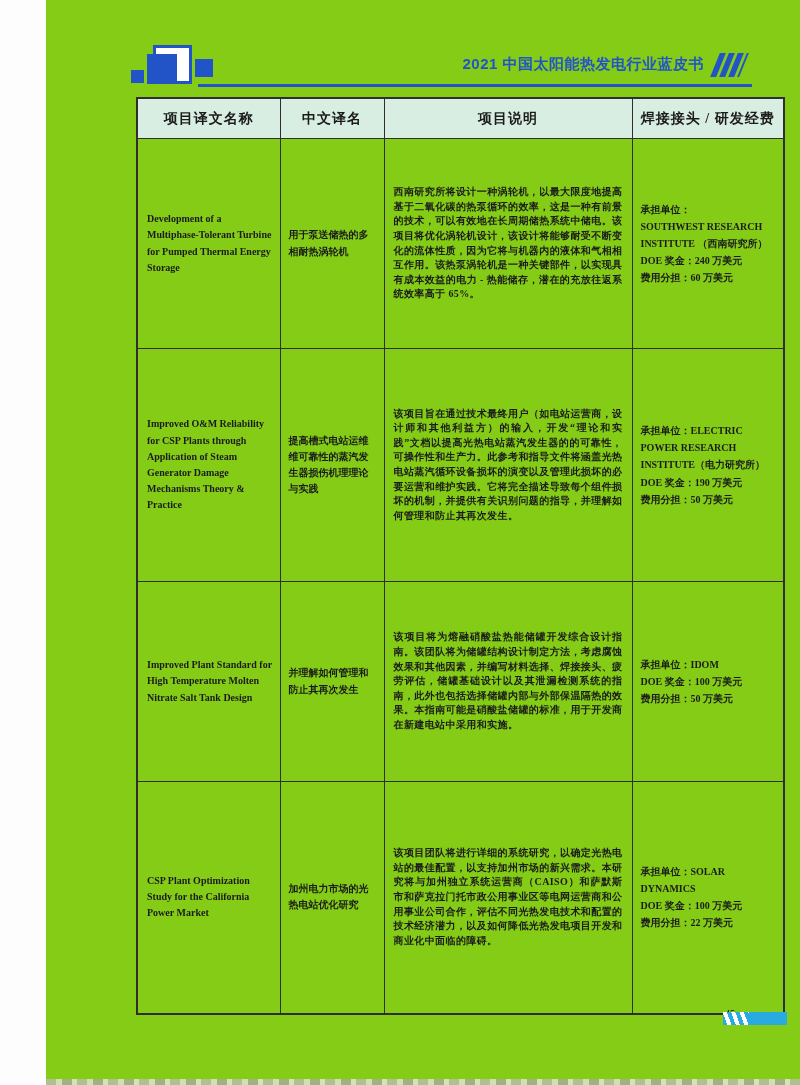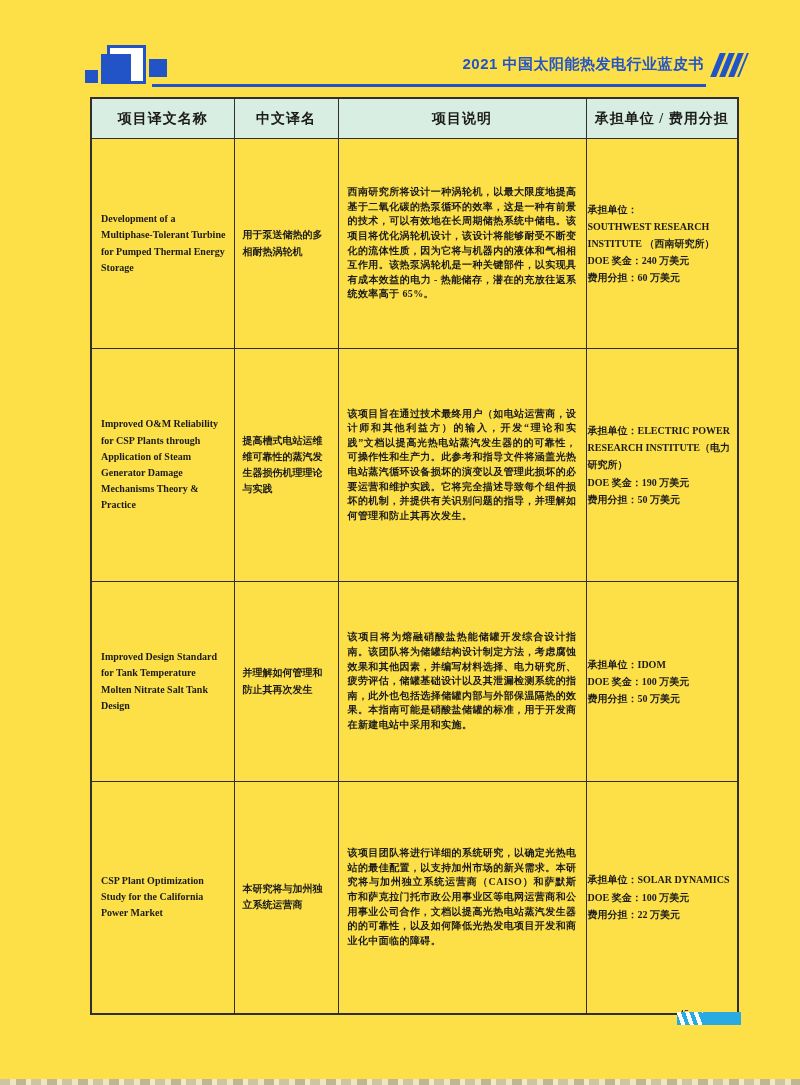--- a/index.html
+++ b/index.html
@@ -1,21 +1,21 @@
 <!DOCTYPE html>
 <html><head>
 <meta charset="utf-8">
 <style>
   html,body{margin:0;padding:0;}
   body{
     width:800px;height:1085px;position:relative;background:#fdfdfd;
     font-family:"Liberation Serif","DejaVu Serif",serif;color:#1b1b1b;
     overflow:hidden;
   }
-  .page{position:absolute;inset:0;background:#fde047;}
+  .page{position:absolute;inset:0;background:#84cc16;margin-left:46px;}
 
   
   .logo{position:absolute;left:85px;top:45px;width:85px;height:44px;}
   .logo .sq{position:absolute;background:#2254c7;}
   .logo .sq-small-left{left:0;top:25px;width:13px;height:13px;}
   .logo .sq-outline{left:22px;top:0;width:33px;height:33px;background:#fff;border:3px solid #2254c7;}
   .logo .sq-big{left:16px;top:9px;width:30px;height:30px;}
   .logo .sq-small-right{left:64px;top:14px;width:14px;height:14px;border:2px solid #2254c7;background:#2254c7;}
   .header-title{
     position:absolute;top:55px;right:96px;
@@ -35,21 +35,21 @@
   }
   table.projects th,table.projects td{border:1.5px solid #2f2f2f;}
   table.projects th{
     background:#d9eee2;font-weight:bold;font-size:14px;height:35px;
     text-align:center;padding:2px 0;letter-spacing:1px;
   }
   table.projects td{font-size:10px;vertical-align:middle;font-weight:bold;}
   td.c1{padding:6px 6px 6px 9px;line-height:1.62;}
   td.c2{padding:6px 6px 6px 8px;line-height:1.62;}
   td.c3{padding:8px 9px;line-height:1.46;text-align:justify;letter-spacing:0.4px;}
-  td.c4{padding:6px 4px 6px 1px;line-height:1.72;}
+  td.c4{padding:6px 4px 6px 8px;line-height:1.72;}
   tbody tr:nth-child(1){height:210px;}
   tbody tr:nth-child(2){height:233px;}
   tbody tr:nth-child(3){height:200px;}
   tbody tr:nth-child(4){height:232px;}
 
   
   .page-number{position:absolute;left:679px;top:1008px;font-size:10px;color:#111;}
   .footer-bar{
     position:absolute;left:677px;top:1012px;width:64px;height:13px;
     background:
@@ -87,21 +87,21 @@
       <col style="width:143px">
         <col style="width:104px">
         <col style="width:248px">
         <col style="width:152px">
     </colgroup>
     <thead>
       <tr id="thead-row">
           <th>项目译文名称</th>
           <th>中文译名</th>
           <th>项目说明</th>
-          <th>承担单位 / 费用分担</th>
+          <th>焊接接头 / 研发经费</th>
         </tr>
     </thead>
     <tbody id="table-body">
         <tr>
           <td class="c1">Development of a Multiphase-Tolerant Turbine for Pumped Thermal Energy Storage</td>
           <td class="c2">用于泵送储热的多相耐热涡轮机</td>
           <td class="c3">西南研究所将设计一种涡轮机，以最大限度地提高基于二氧化碳的热泵循环的效率，这是一种有前景的技术，可以有效地在长周期储热系统中储电。该项目将优化涡轮机设计，该设计将能够耐受不断变化的流体性质，因为它将与机器内的液体和气相相互作用。该热泵涡轮机是一种关键部件，以实现具有成本效益的电力 - 热能储存，潜在的充放往返系统效率高于 65%。</td>
           <td class="c4">
             <div>承担单位：</div>
             <div>SOUTHWEST RESEARCH INSTITUTE （西南研究所）</div>
@@ -113,33 +113,33 @@
           <td class="c1">Improved O&amp;M Reliability for CSP Plants through Application of Steam Generator Damage Mechanisms Theory &amp; Practice</td>
           <td class="c2">提高槽式电站运维维可靠性的蒸汽发生器损伤机理理论与实践</td>
           <td class="c3">该项目旨在通过技术最终用户（如电站运营商，设计师和其他利益方）的输入，开发“理论和实践”文档以提高光热电站蒸汽发生器的的可靠性，可操作性和生产力。此参考和指导文件将涵盖光热电站蒸汽循环设备损坏的演变以及管理此损坏的必要运营和维护实践。它将完全描述导致每个组件损坏的机制，并提供有关识别问题的指导，并理解如何管理和防止其再次发生。</td>
           <td class="c4">
             <div>承担单位：ELECTRIC POWER RESEARCH INSTITUTE（电力研究所）</div>
             <div>DOE 奖金：190 万美元</div>
             <div>费用分担：50 万美元</div>
           </td>
         </tr>
         <tr>
-          <td class="c1">Improved Design Standard for Tank Temperature Molten Nitrate Salt Tank Design</td>
+          <td class="c1">Improved Plant Standard for High Temperature Molten Nitrate Salt Tank Design</td>
           <td class="c2">并理解如何管理和防止其再次发生</td>
-          <td class="c3">该项目将为熔融硝酸盐热能储罐开发综合设计指南。该团队将为储罐结构设计制定方法，考虑腐蚀效果和其他因素，并编写材料选择、电力研究所、疲劳评估，储罐基础设计以及其泄漏检测系统的指南，此外也包括选择储罐内部与外部保温隔热的效果。本指南可能是硝酸盐储罐的标准，用于开发商在新建电站中采用和实施。</td>
+          <td class="c3">该项目将为熔融硝酸盐热能储罐开发综合设计指南。该团队将为储罐结构设计制定方法，考虑腐蚀效果和其他因素，并编写材料选择、焊接接头、疲劳评估，储罐基础设计以及其泄漏检测系统的指南，此外也包括选择储罐内部与外部保温隔热的效果。本指南可能是硝酸盐储罐的标准，用于开发商在新建电站中采用和实施。</td>
           <td class="c4">
             <div>承担单位：IDOM</div>
             <div>DOE 奖金：100 万美元</div>
             <div>费用分担：50 万美元</div>
           </td>
         </tr>
         <tr>
           <td class="c1">CSP Plant Optimization Study for the California Power Market</td>
-          <td class="c2">本研究将与加州独立系统运营商</td>
-          <td class="c3">该项目团队将进行详细的系统研究，以确定光热电站的最佳配置，以支持加州市场的新兴需求。本研究将与加州独立系统运营商（CAISO）和萨默斯市和萨克拉门托市政公用事业区等电网运营商和公用事业公司合作，文档以提高光热电站蒸汽发生器的的可靠性，以及如何降低光热发电项目开发和商业化中面临的障碍。</td>
+          <td class="c2">加州电力市场的光热电站优化研究</td>
+          <td class="c3">该项目团队将进行详细的系统研究，以确定光热电站的最佳配置，以支持加州市场的新兴需求。本研究将与加州独立系统运营商（CAISO）和萨默斯市和萨克拉门托市政公用事业区等电网运营商和公用事业公司合作，评估不同光热发电技术和配置的技术经济潜力，以及如何降低光热发电项目开发和商业化中面临的障碍。</td>
           <td class="c4">
             <div>承担单位：SOLAR DYNAMICS</div>
             <div>DOE 奖金：100 万美元</div>
             <div>费用分担：22 万美元</div>
           </td>
         </tr>
       </tbody>
   </table>
 
   <div class="page-number">45</div>

